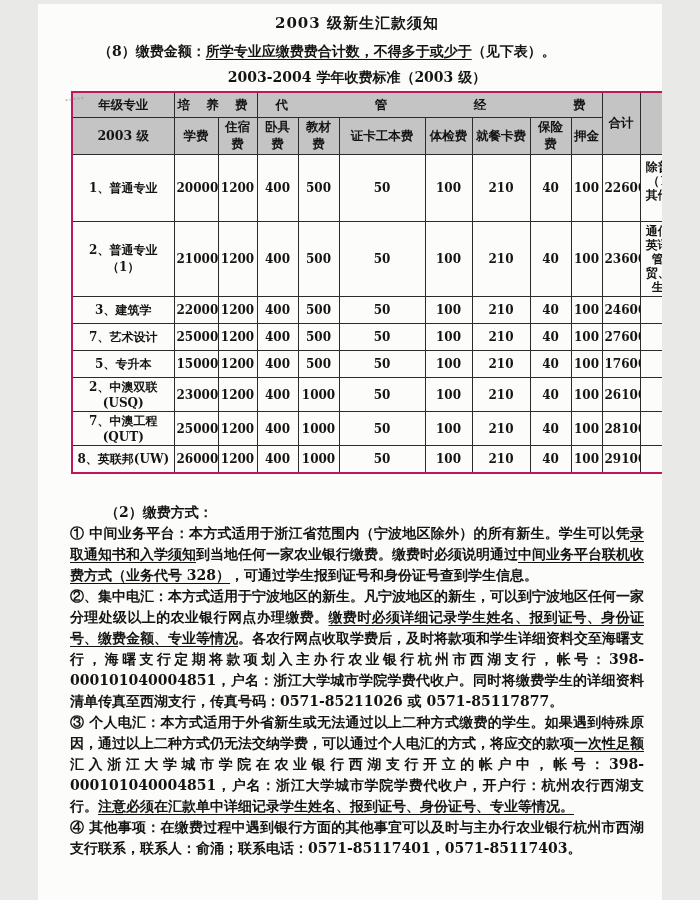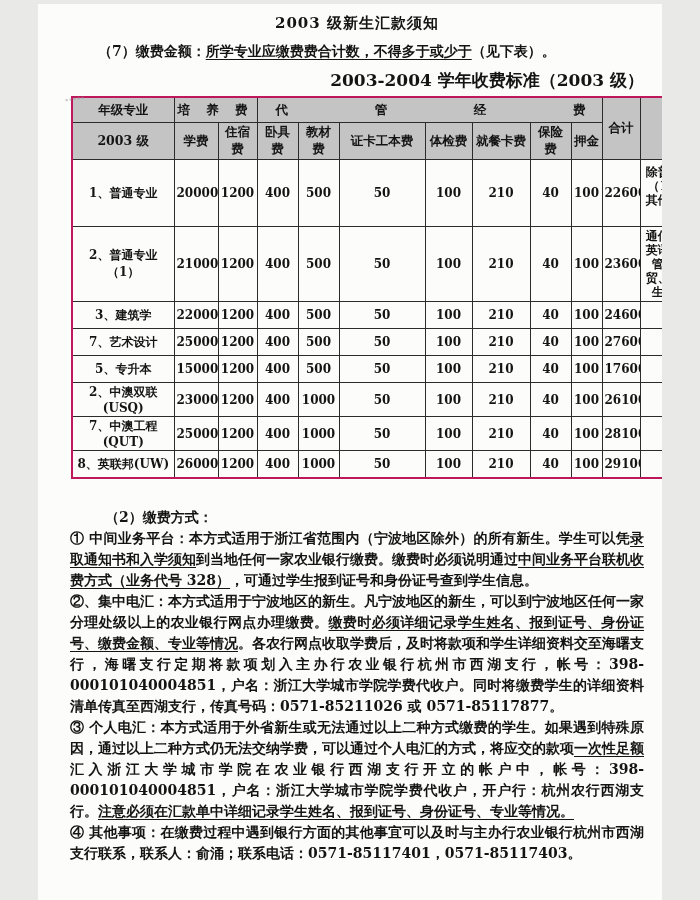--- a/index.html
+++ b/index.html
@@ -30,22 +30,22 @@
   }
   .indent{text-indent:2em;}
   .indent-lg{text-indent:2.5em;}
   .u{
     text-decoration:underline;
     text-underline-offset:3px;
     text-decoration-thickness:1.4px;
   }
   .table-caption{
     margin:7px 0 4px 0;
-    text-align:right;
-    font-size:17px;
+    text-align:center;
+    font-size:14px;
     font-weight:700;
   }
   table.fees{
     width:640px;
     table-layout:fixed;
     border-collapse:collapse;
     border:2px solid #be185d;
     margin-left:1px;
   }
   table.fees th, table.fees td{
@@ -98,21 +98,21 @@
 </head>
 <body>
 
 <div class="page">
 
   <div class="smudge"></div>
 
   <h1 class="doc-title">2003 级新生汇款须知</h1>
 
 
-  <p class="body-text indent"><span>（7）缴费金额：</span><span class="u">所学专业应缴费费合计数，不得多于或少于</span><span>（见下表）。</span></p>
+  <p class="body-text indent"><span>（8）缴费金额：</span><span class="u">所学专业应缴费费合计数，不得多于或少于</span><span>（见下表）。</span></p>
 
   <div class="table-caption">2003-2004 学年收费标准（2003 级）</div>
 
   <table class="fees">
     <colgroup>
       <col style="width:102px">
         <col style="width:44px">
         <col style="width:39px">
       <col style="width:41px">
         <col style="width:41px">

